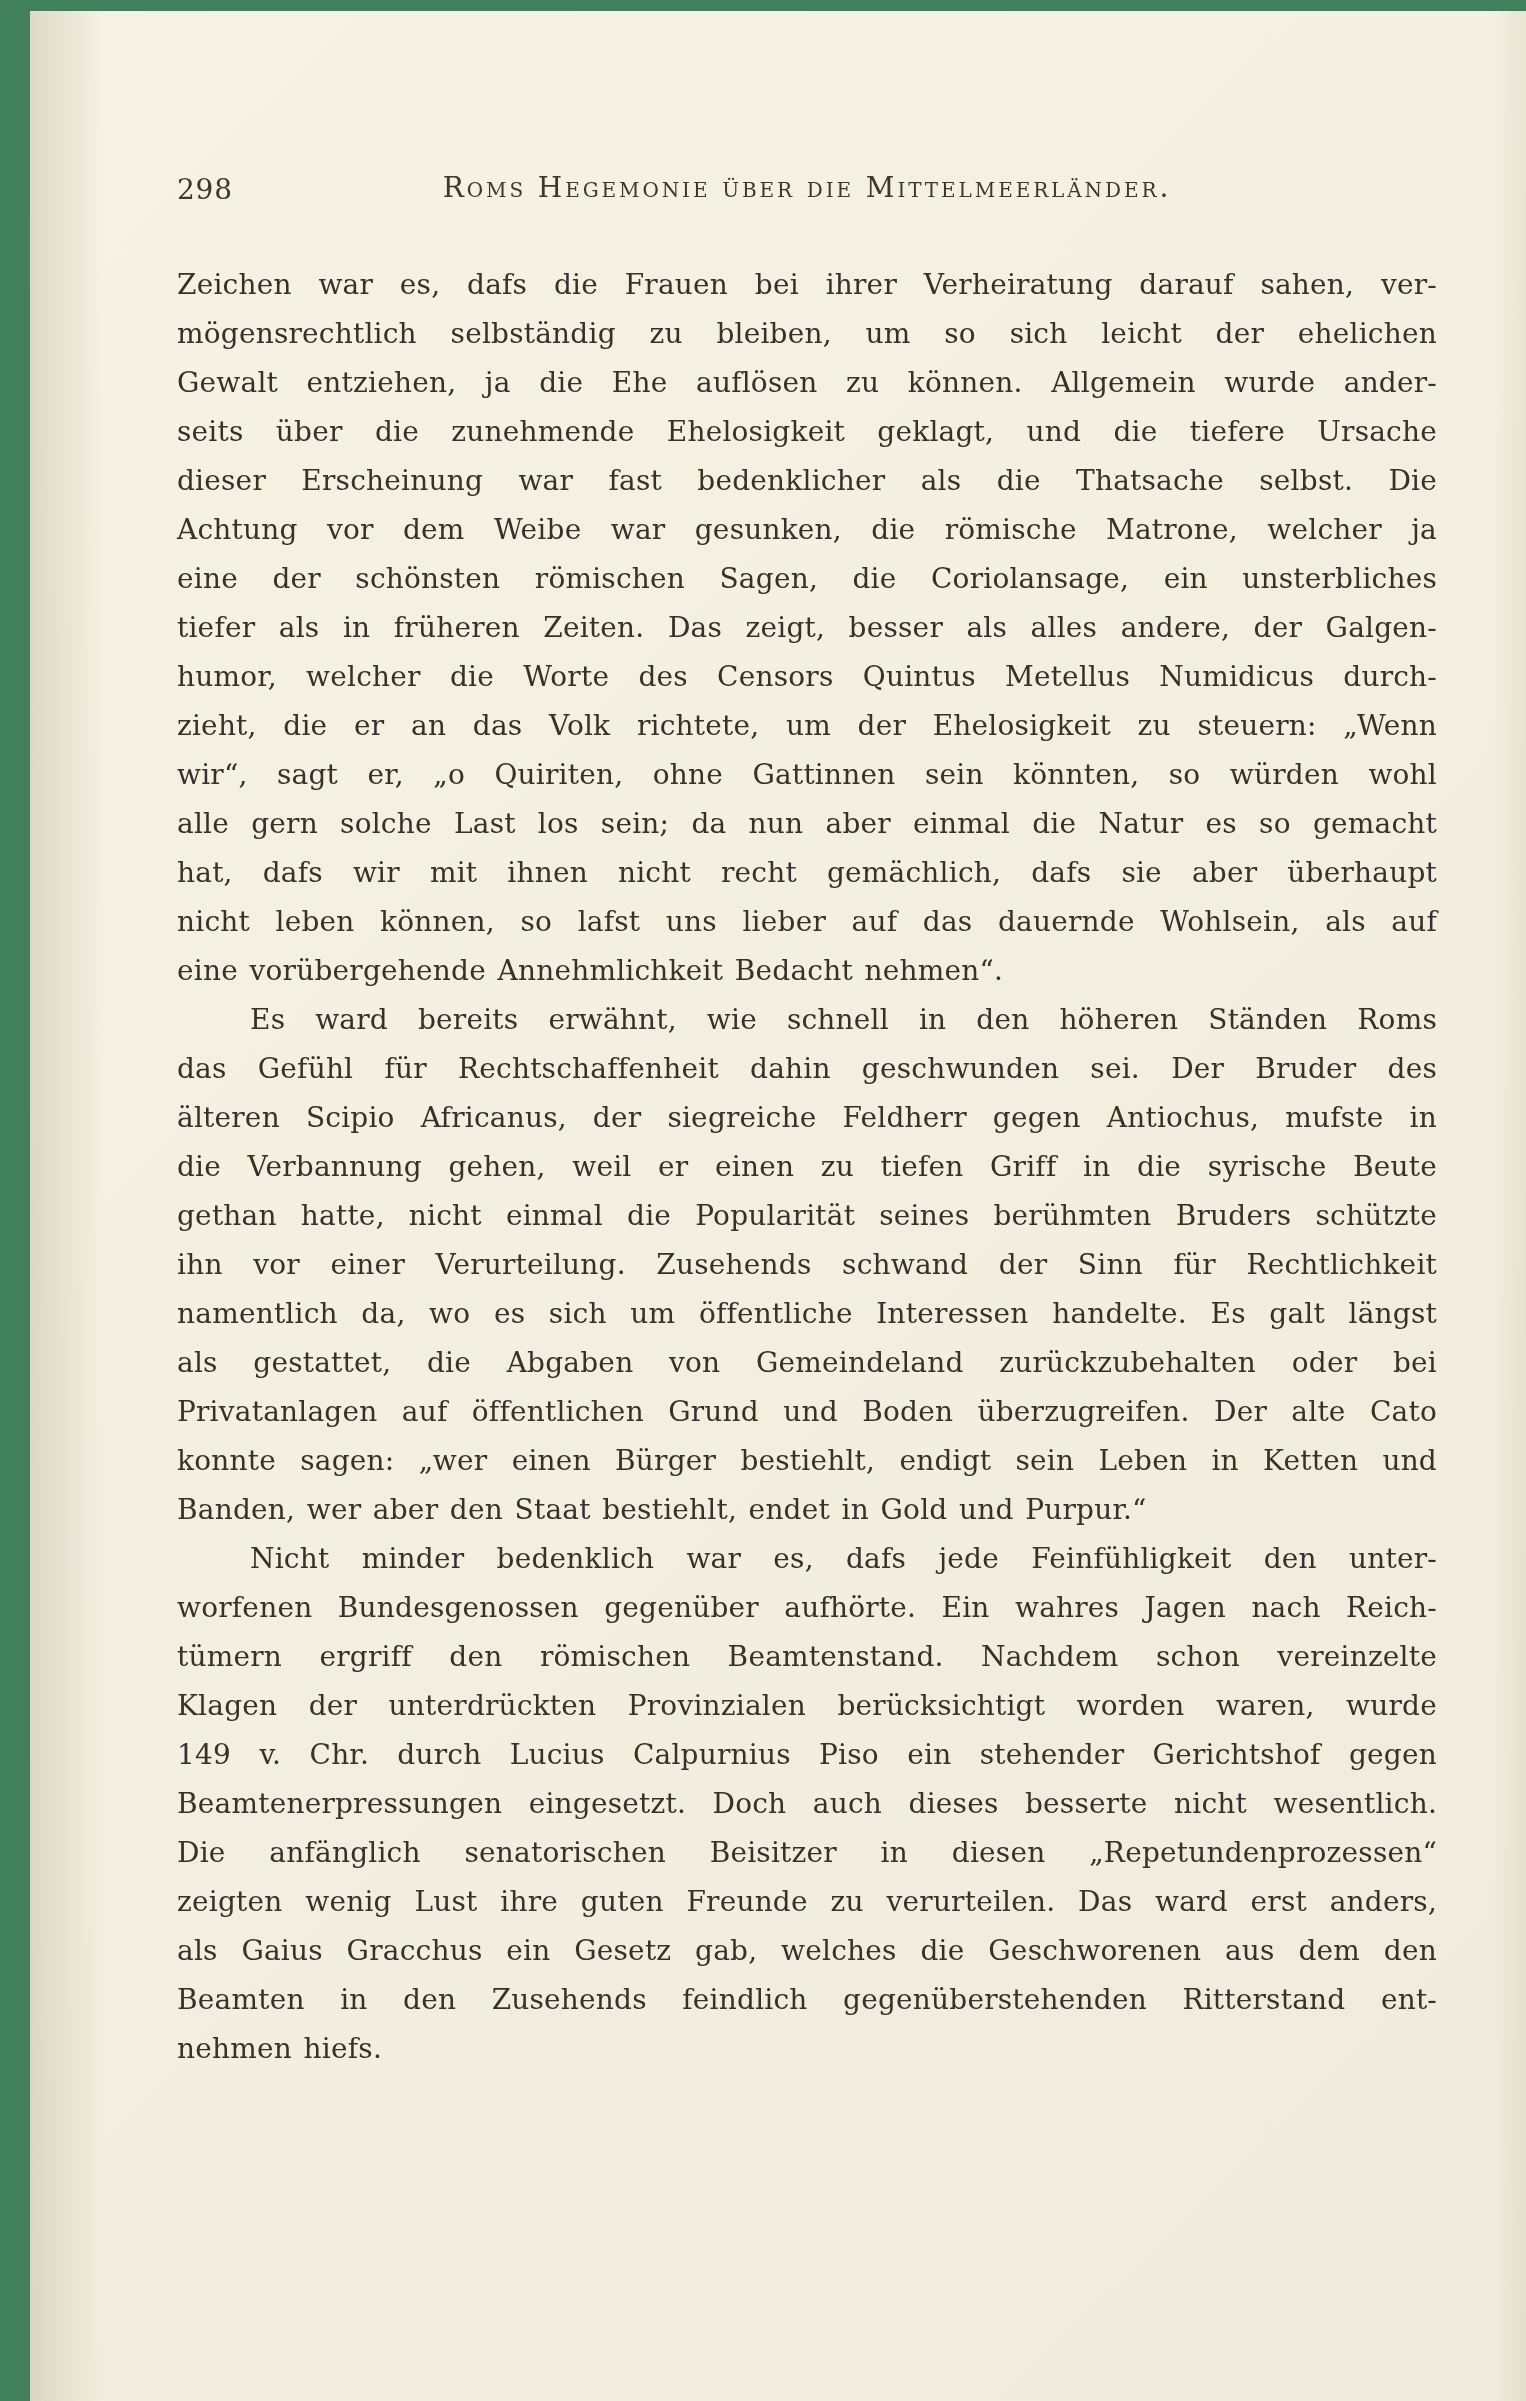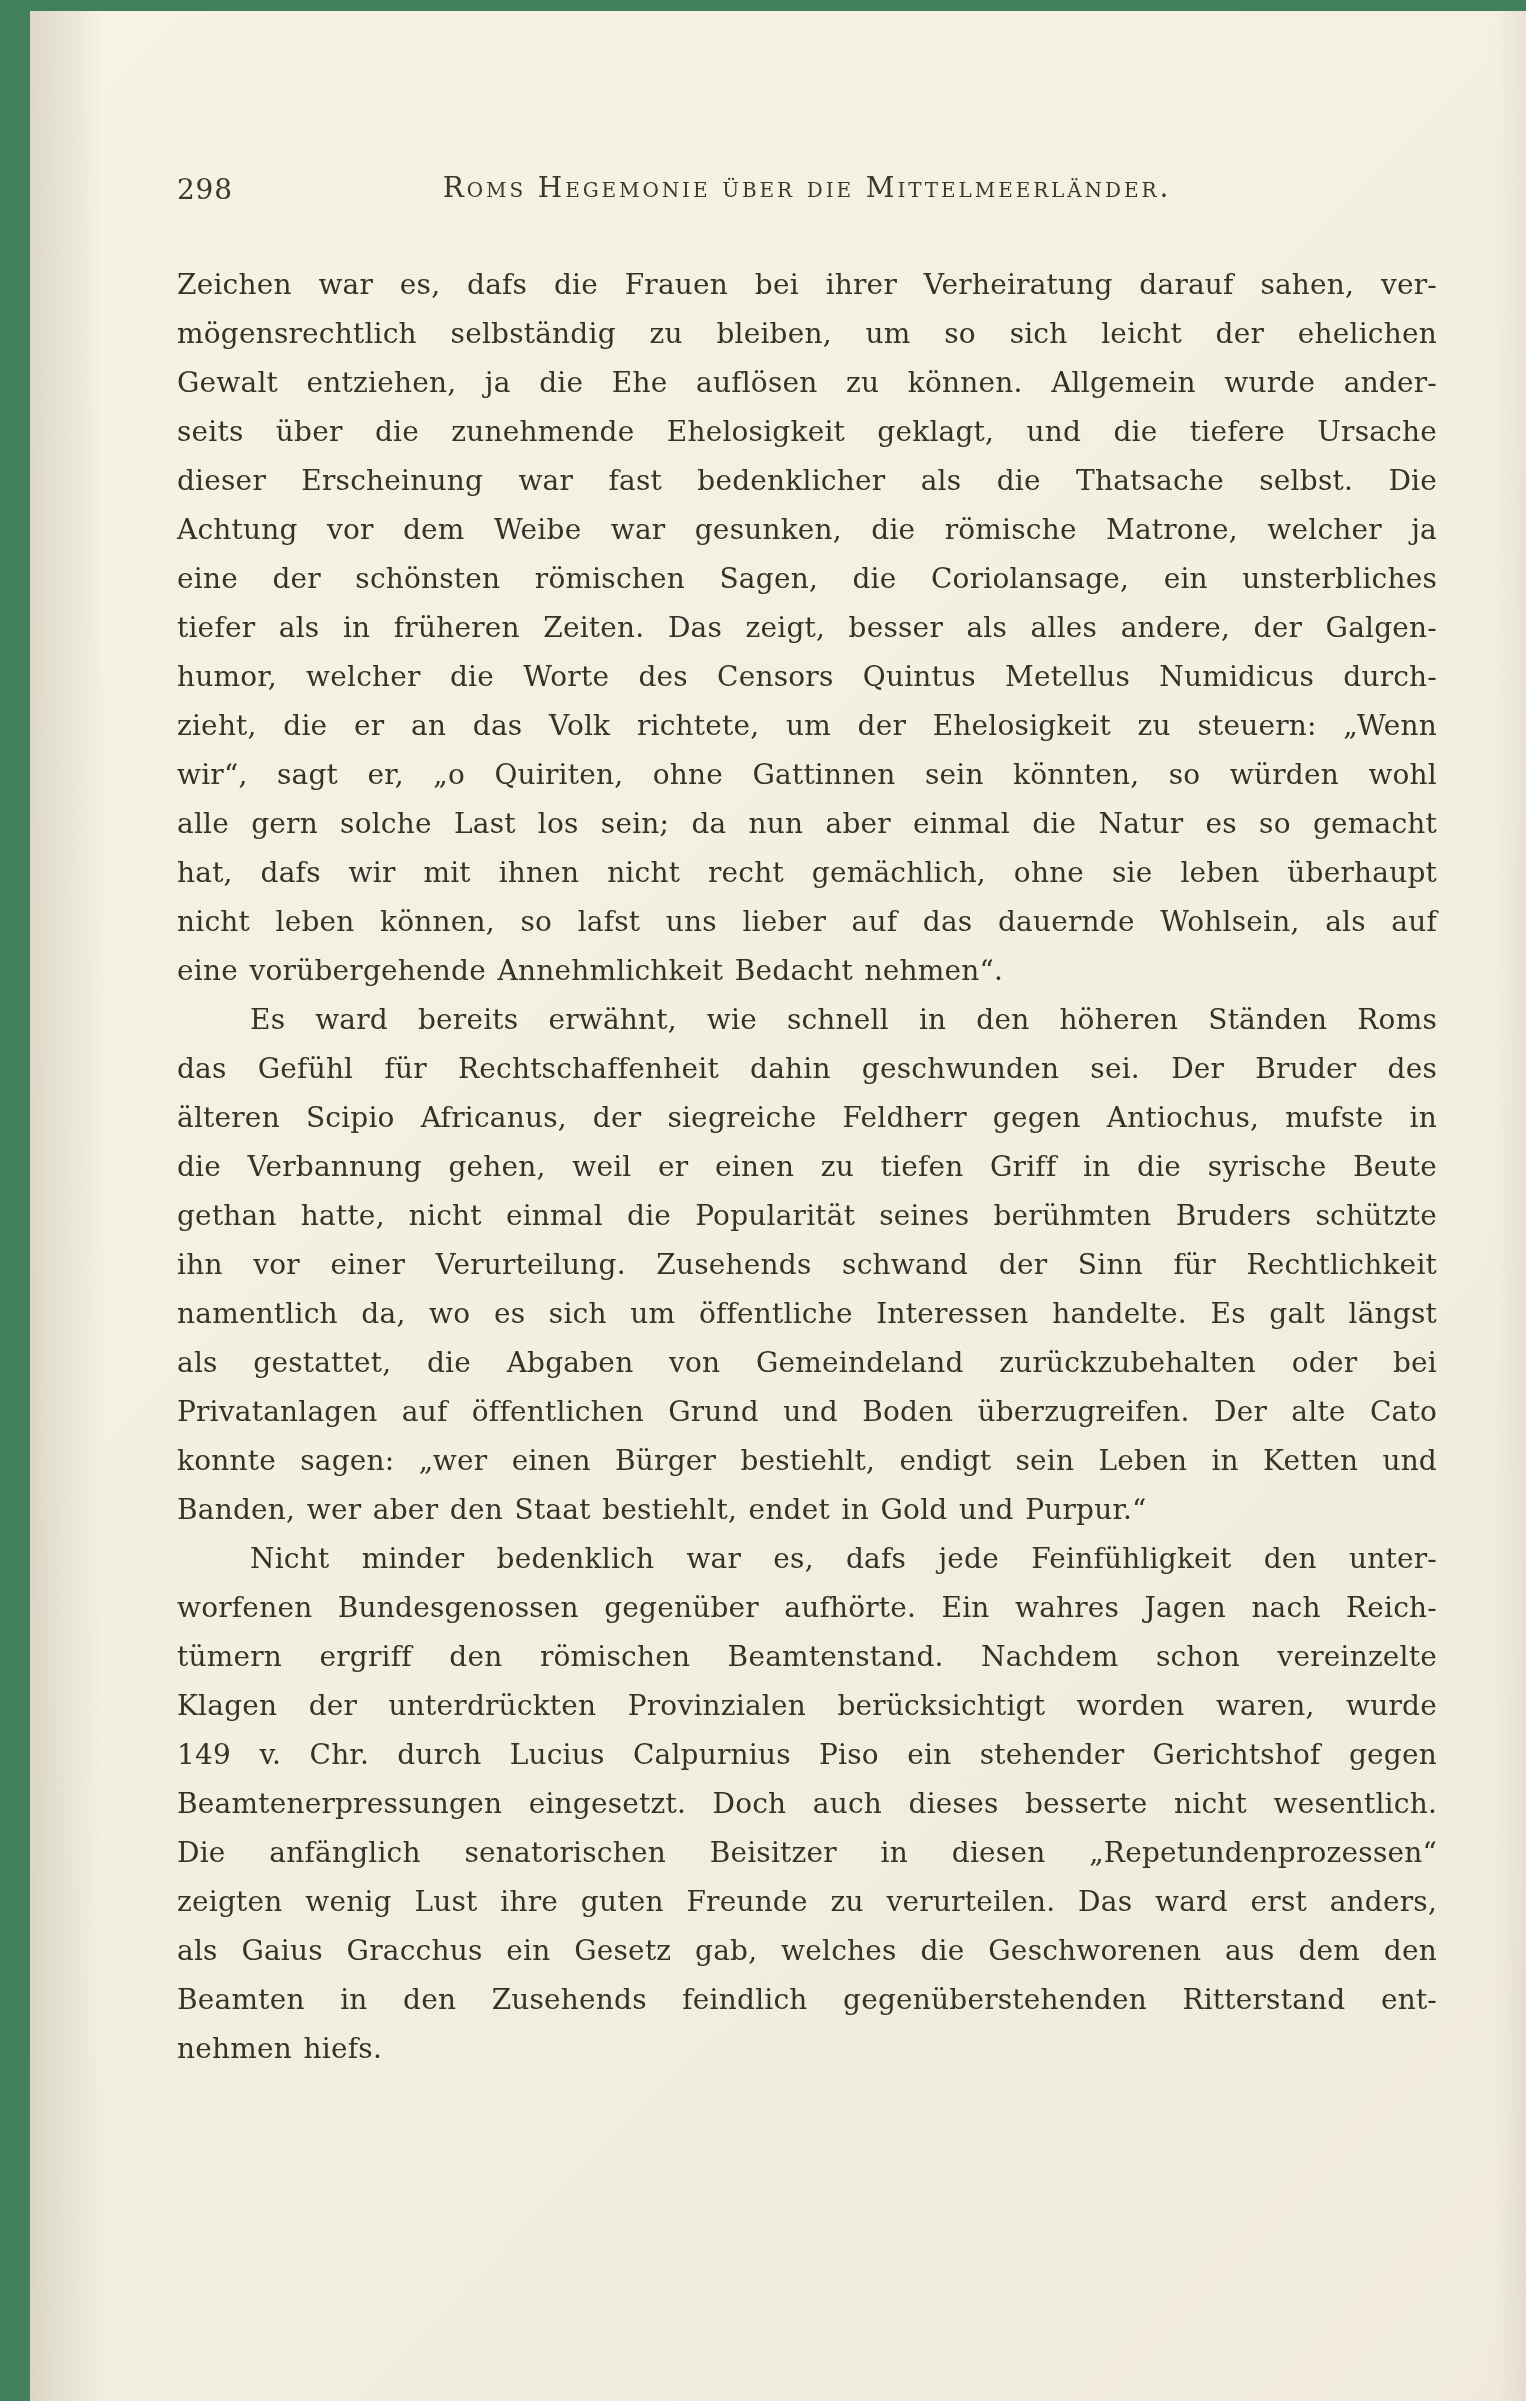--- a/index.html
+++ b/index.html
@@ -119,21 +119,21 @@
         <div class="line">Gewalt entziehen, ja die Ehe auflösen zu können. Allgemein wurde ander-</div>
         <div class="line">seits über die zunehmende Ehelosigkeit geklagt, und die tiefere Ursache</div>
         <div class="line">dieser Erscheinung war fast bedenklicher als die Thatsache selbst. Die</div>
         <div class="line">Achtung vor dem Weibe war gesunken, die römische Matrone, welcher ja</div>
         <div class="line">eine der schönsten römischen Sagen, die Coriolansage, ein unsterbliches</div>
         <div class="line">tiefer als in früheren Zeiten. Das zeigt, besser als alles andere, der Galgen-</div>
         <div class="line">humor, welcher die Worte des Censors Quintus Metellus Numidicus durch-</div>
         <div class="line">zieht, die er an das Volk richtete, um der Ehelosigkeit zu steuern: „Wenn</div>
         <div class="line">wir“, sagt er, „o Quiriten, ohne Gattinnen sein könnten, so würden wohl</div>
         <div class="line">alle gern solche Last los sein; da nun aber einmal die Natur es so gemacht</div>
-        <div class="line">hat, dafs wir mit ihnen nicht recht gemächlich, ohne sie leben überhaupt</div>
+        <div class="line">hat, dafs wir mit ihnen nicht recht gemächlich, dafs sie aber überhaupt</div>
         <div class="line">nicht leben können, so lafst uns lieber auf das dauernde Wohlsein, als auf</div>
         <div class="line last">eine vorübergehende Annehmlichkeit Bedacht nehmen“.</div>
         <div class="line indent">Es ward bereits erwähnt, wie schnell in den höheren Ständen Roms</div>
         <div class="line">das Gefühl für Rechtschaffenheit dahin geschwunden sei. Der Bruder des</div>
         <div class="line">älteren Scipio Africanus, der siegreiche Feldherr gegen Antiochus, mufste in</div>
         <div class="line">die Verbannung gehen, weil er einen zu tiefen Griff in die syrische Beute</div>
         <div class="line">gethan hatte, nicht einmal die Popularität seines berühmten Bruders schützte</div>
         <div class="line">ihn vor einer Verurteilung. Zusehends schwand der Sinn für Rechtlichkeit</div>
         <div class="line">namentlich da, wo es sich um öffentliche Interessen handelte. Es galt längst</div>
         <div class="line">als gestattet, die Abgaben von Gemeindeland zurückzubehalten oder bei</div>

